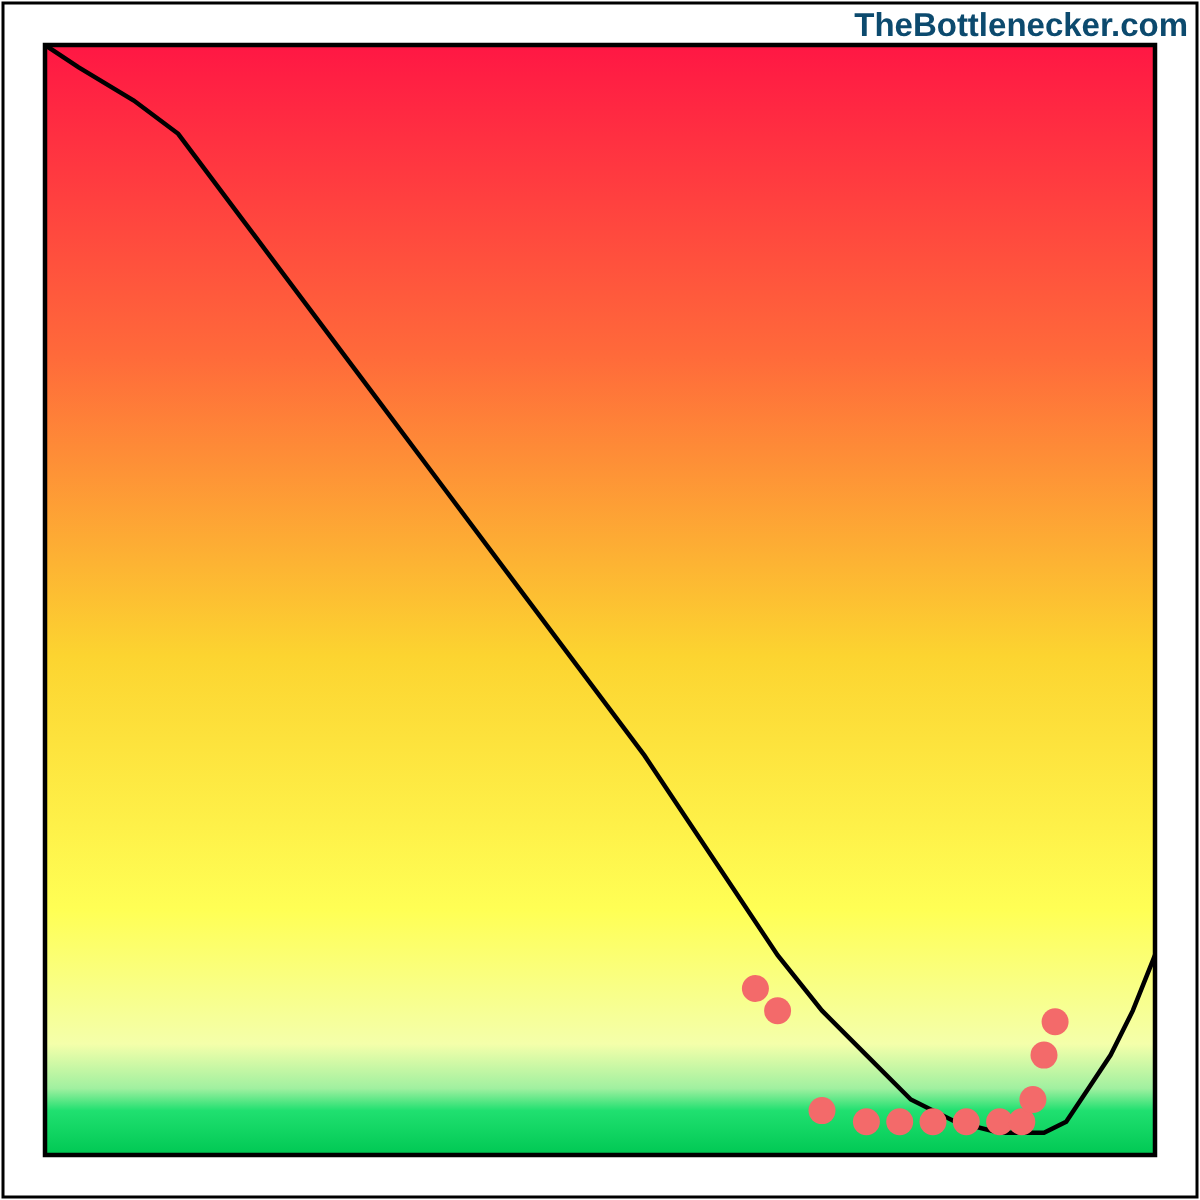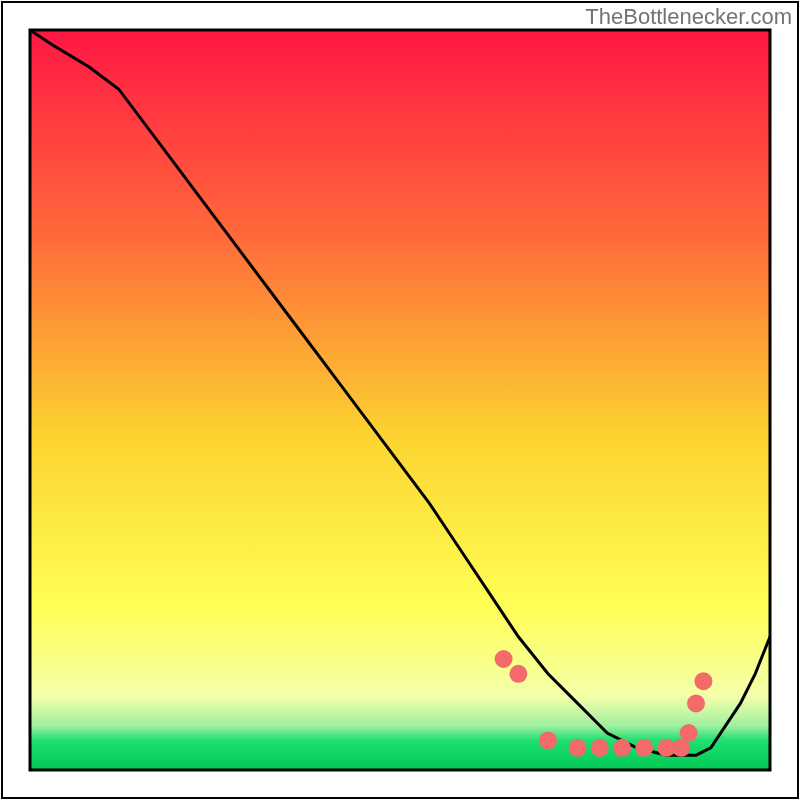--- a/index.html
+++ b/index.html
@@ -12,23 +12,23 @@
   }
   .chart-container {
     position: relative;
     width: 800px;
     height: 800px;
   }
   .watermark {
     position: absolute;
     top: 4px;
     right: 8px;
-    color: #737373;
+    color: #0c4a6e;
     font-size: 22px;
-    font-weight: 400;
+    font-weight: 700;
     z-index: 10;
   }
   svg {
     display: block;
   }
 </style>
 </head>
 <body>
 
 <div class="chart-container">

